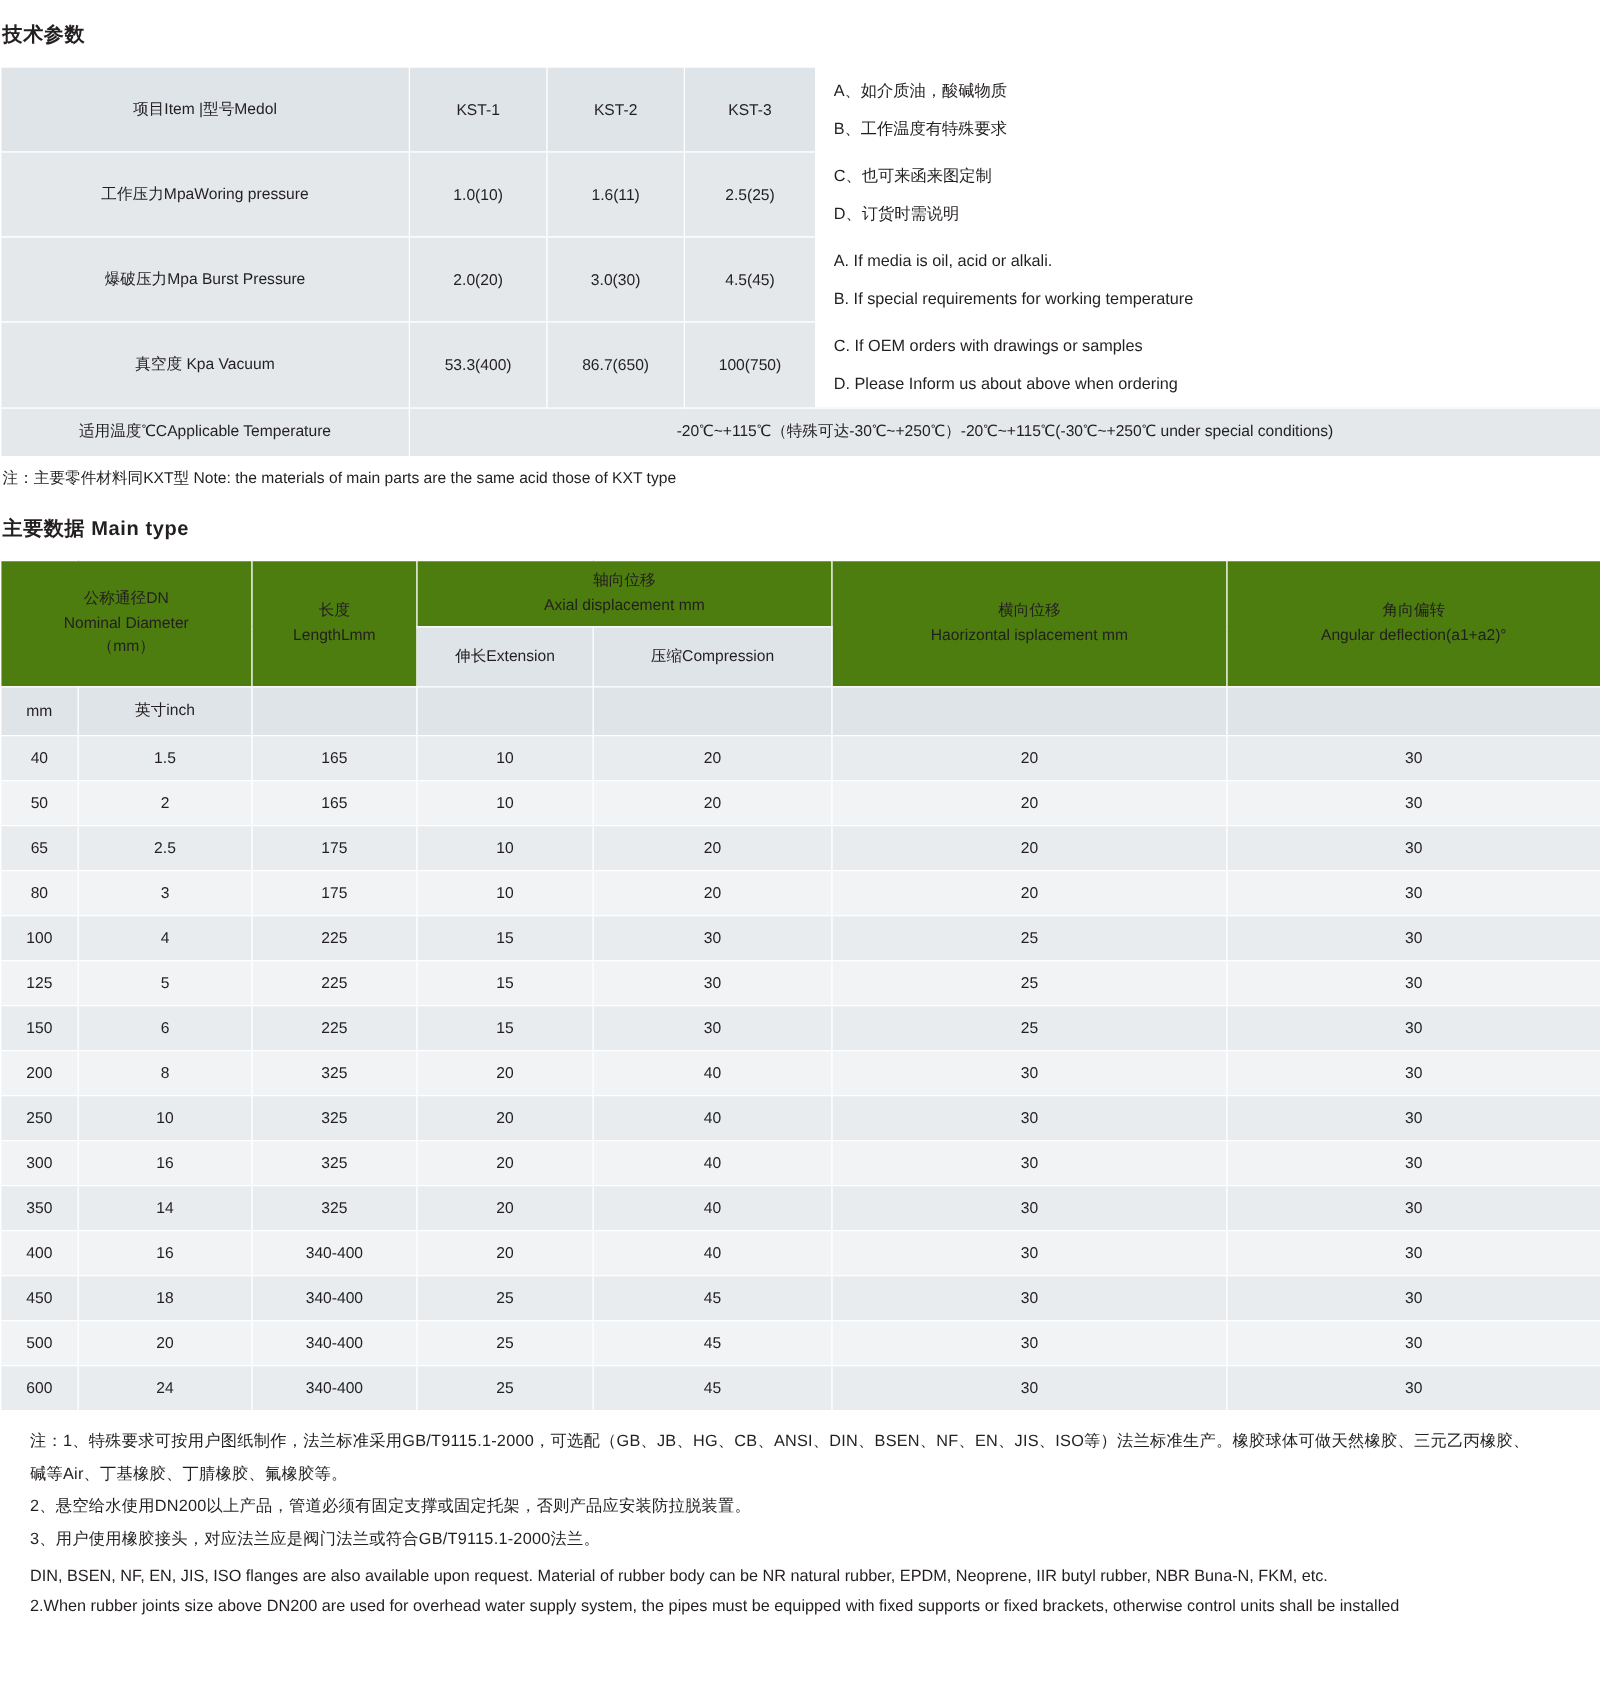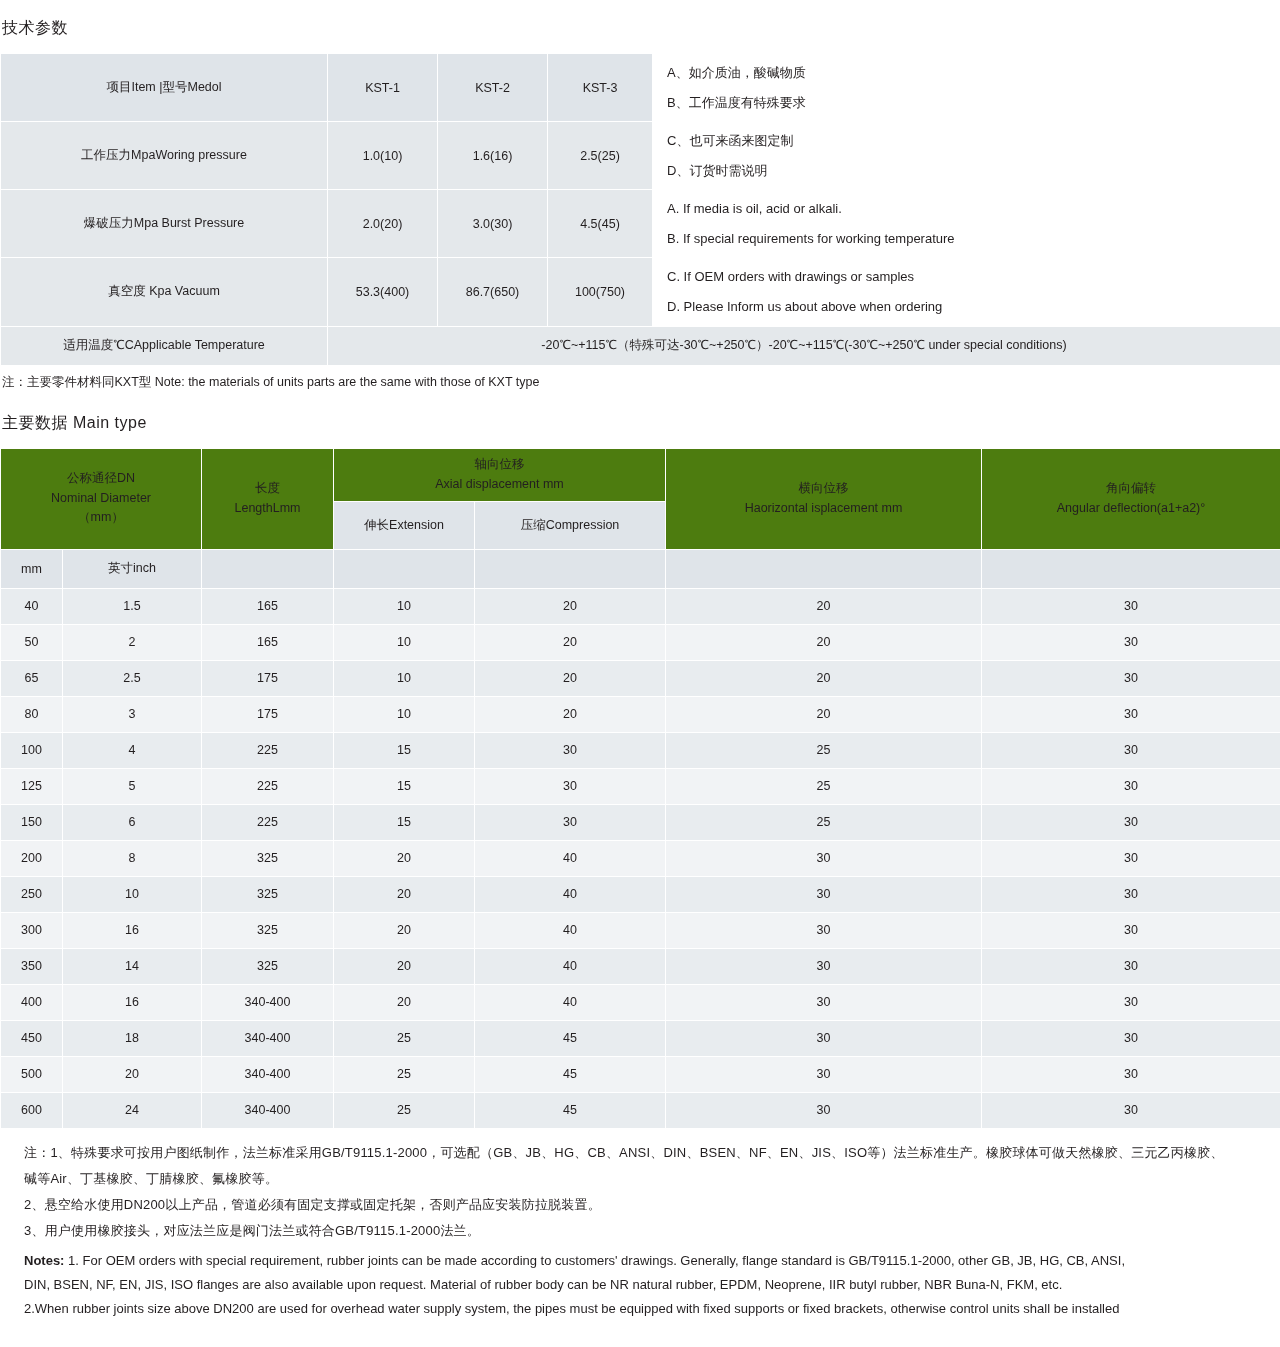--- a/index.html
+++ b/index.html
@@ -15,21 +15,21 @@
     font-size: 13px;
   }
   .page {
     width: 1280px;
     position: relative;
     padding: 0;
     box-sizing: border-box;
   }
   h2.section-title {
     font-size: 16px;
-    font-weight: normal;
+    font-weight: bold;
     margin: 18px 0 14px 0;
     padding-left: 2px;
     color: #231f20;
     letter-spacing: 0.5px;
   }
   table {
     border-collapse: collapse;
     width: 1280px;
     table-layout: fixed;
   }
@@ -134,21 +134,21 @@
         <td class="head">KST-2</td>
         <td class="head">KST-3</td>
         <td class="note-cell first" rowspan="1">
           <div>A、如介质油，酸碱物质</div>
           <div>B、工作温度有特殊要求</div>
         </td>
       </tr>
       <tr class="tall">
         <td class="label">工作压力MpaWoring pressure</td>
         <td>1.0(10)</td>
-        <td>1.6(16)</td>
+        <td>1.6(11)</td>
         <td>2.5(25)</td>
         <td class="note-cell">
           <div>C、也可来函来图定制</div>
           <div>D、订货时需说明</div>
         </td>
       </tr>
       <tr class="tall">
         <td class="label">爆破压力Mpa Burst Pressure</td>
         <td>2.0(20)</td>
         <td>3.0(30)</td>
@@ -168,21 +168,21 @@
           <div>D. Please Inform us about above when ordering</div>
         </td>
       </tr>
       <tr>
         <td class="label">适用温度℃CApplicable Temperature</td>
         <td colspan="4">-20℃~+115℃（特殊可达-30℃~+250℃）-20℃~+115℃(-30℃~+250℃ under special conditions)</td>
       </tr>
     </tbody>
   </table>
 
-  <div class="footnote-small">注：主要零件材料同KXT型 Note: the materials of units parts are the same with those of KXT type</div>
+  <div class="footnote-small">注：主要零件材料同KXT型 Note: the materials of main parts are the same acid those of KXT type</div>
 
   <h2 class="section-title">主要数据 Main type</h2>
 
   <table class="main-table">
     <colgroup>
       <col style="width:62px">
       <col style="width:139px">
       <col style="width:132px">
       <col style="width:141px">
       <col style="width:191px">
@@ -374,20 +374,19 @@
       </tr>
     </tbody>
   </table>
 
   <div class="notes">
     <p class="cn-line">注：1、特殊要求可按用户图纸制作，法兰标准采用GB/T9115.1-2000，可选配（GB、JB、HG、CB、ANSI、DIN、BSEN、NF、EN、JIS、ISO等）法兰标准生产。橡胶球体可做天然橡胶、三元乙丙橡胶、</p>
     <p class="cn-line">碱等Air、丁基橡胶、丁腈橡胶、氟橡胶等。</p>
     <p class="cn-line">2、悬空给水使用DN200以上产品，管道必须有固定支撑或固定托架，否则产品应安装防拉脱装置。</p>
     <p class="cn-line">3、用户使用橡胶接头，对应法兰应是阀门法兰或符合GB/T9115.1-2000法兰。</p>
     <div class="en-notes">
-      <p><span class="bold-lead">Notes:</span><span> 1. For OEM orders with special requirement, rubber joints can be made according to customers' drawings. Generally, flange standard is GB/T9115.1-2000, other GB, JB, HG, CB, ANSI,</span></p>
       <p>DIN, BSEN, NF, EN, JIS, ISO flanges are also available upon request. Material of rubber body can be NR natural rubber, EPDM, Neoprene, IIR butyl rubber, NBR Buna-N, FKM, etc.</p>
       <p>2.When rubber joints size above DN200 are used for overhead water supply system, the pipes must be equipped with fixed supports or fixed brackets, otherwise control units shall be installed</p>
 
     </div>
   </div>
 
 </div>
 
 </body></html>

